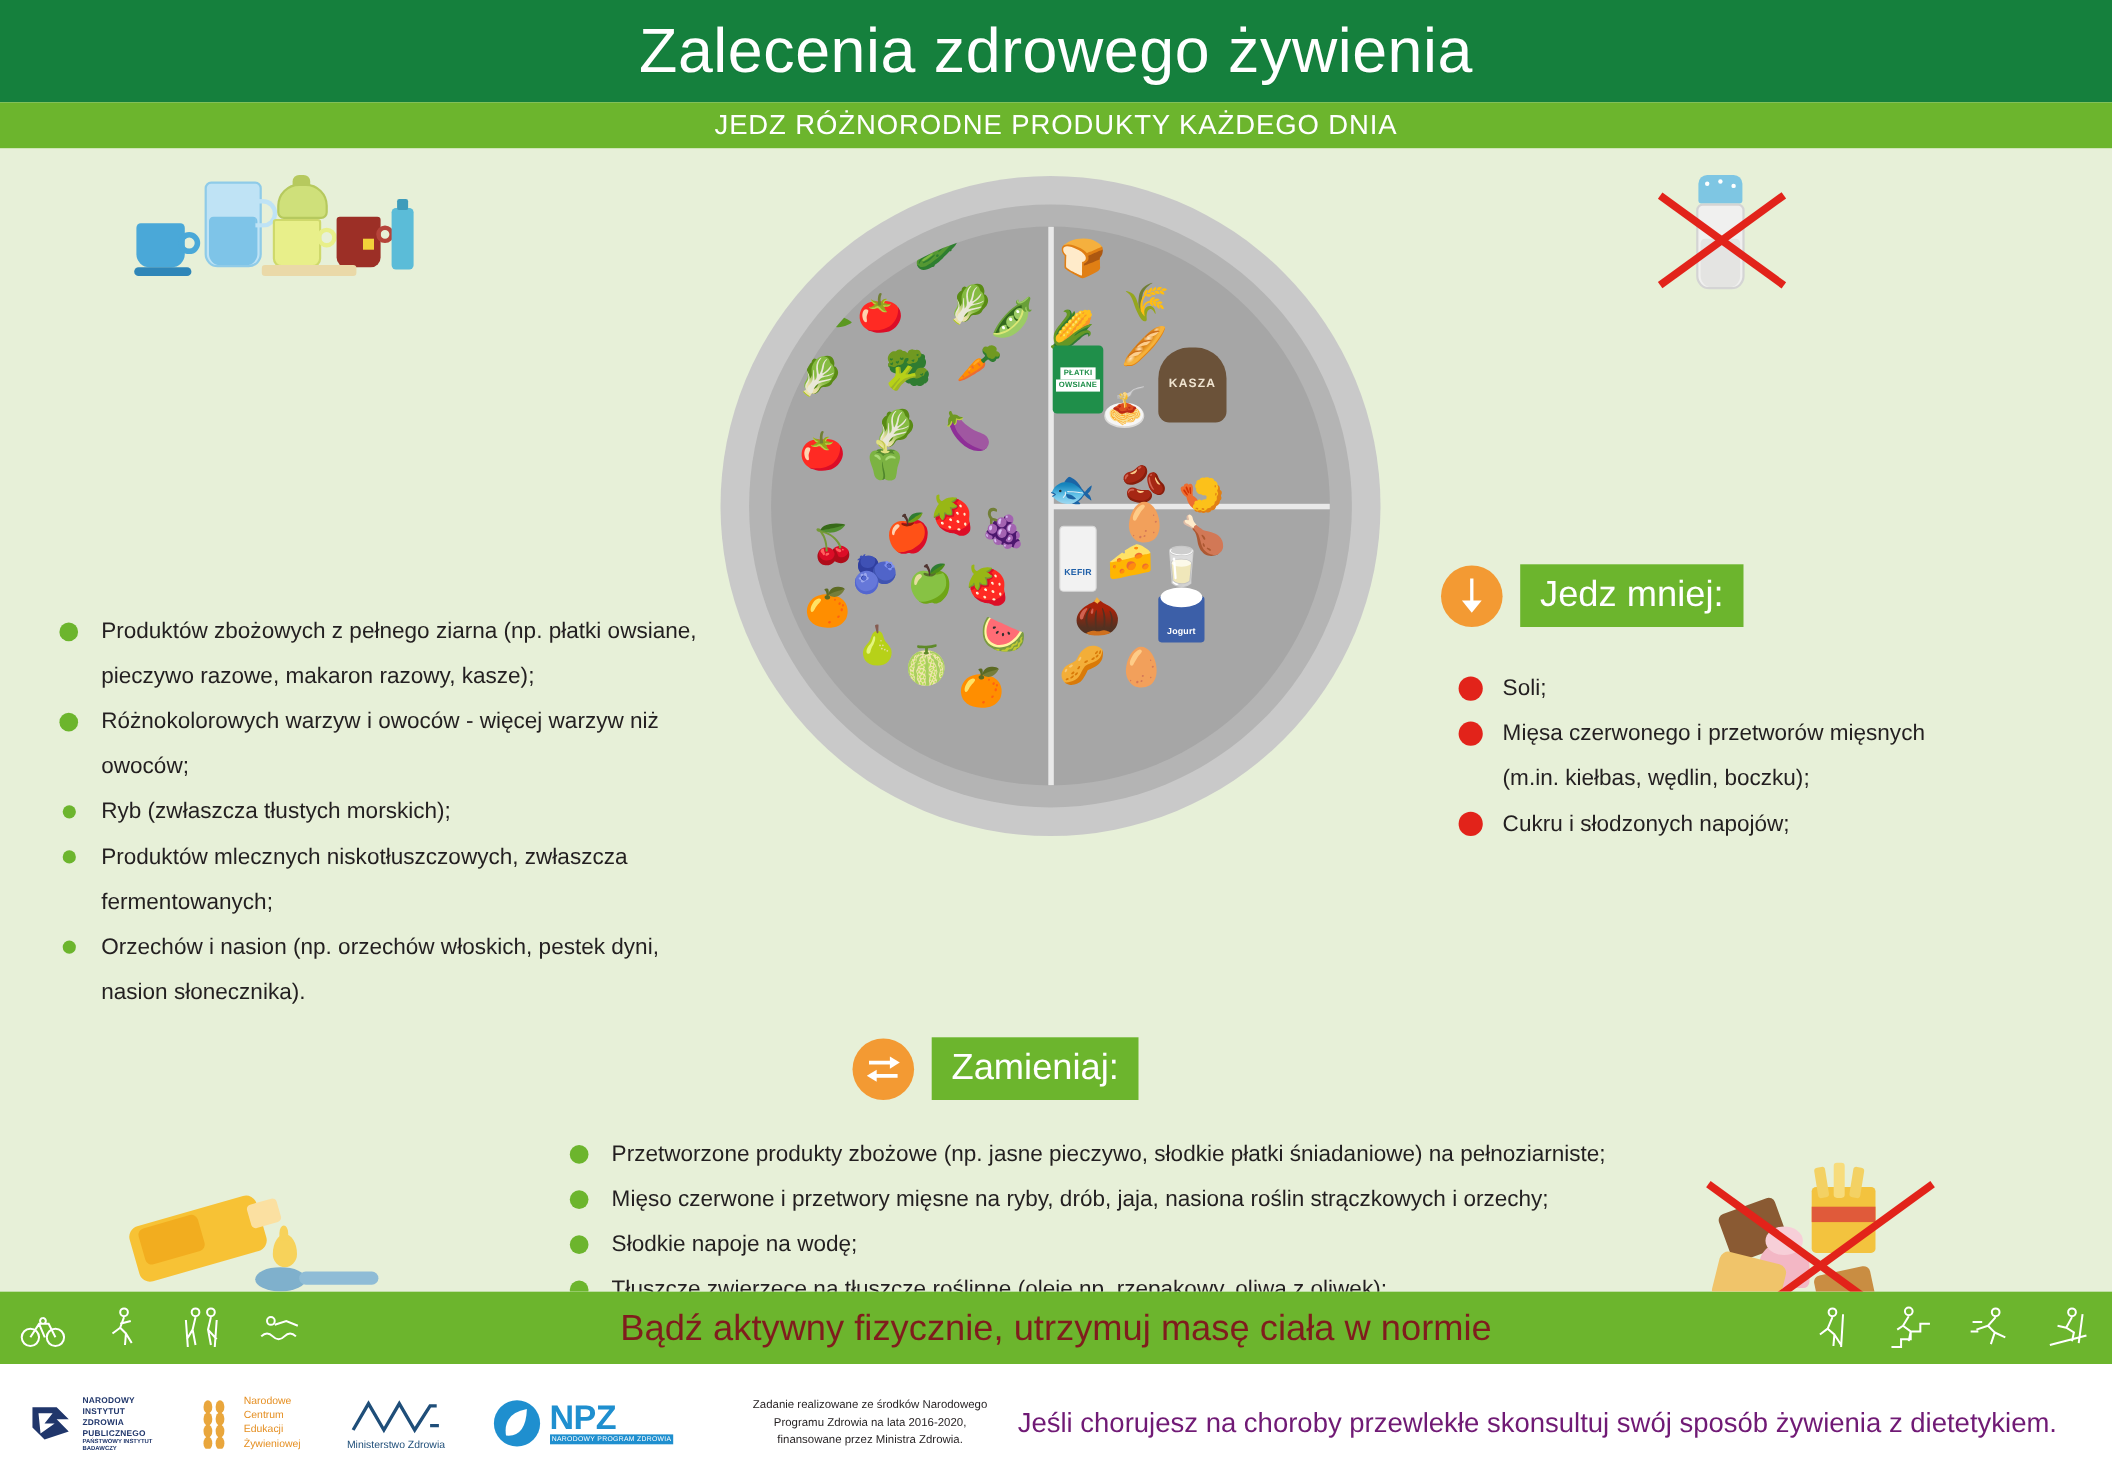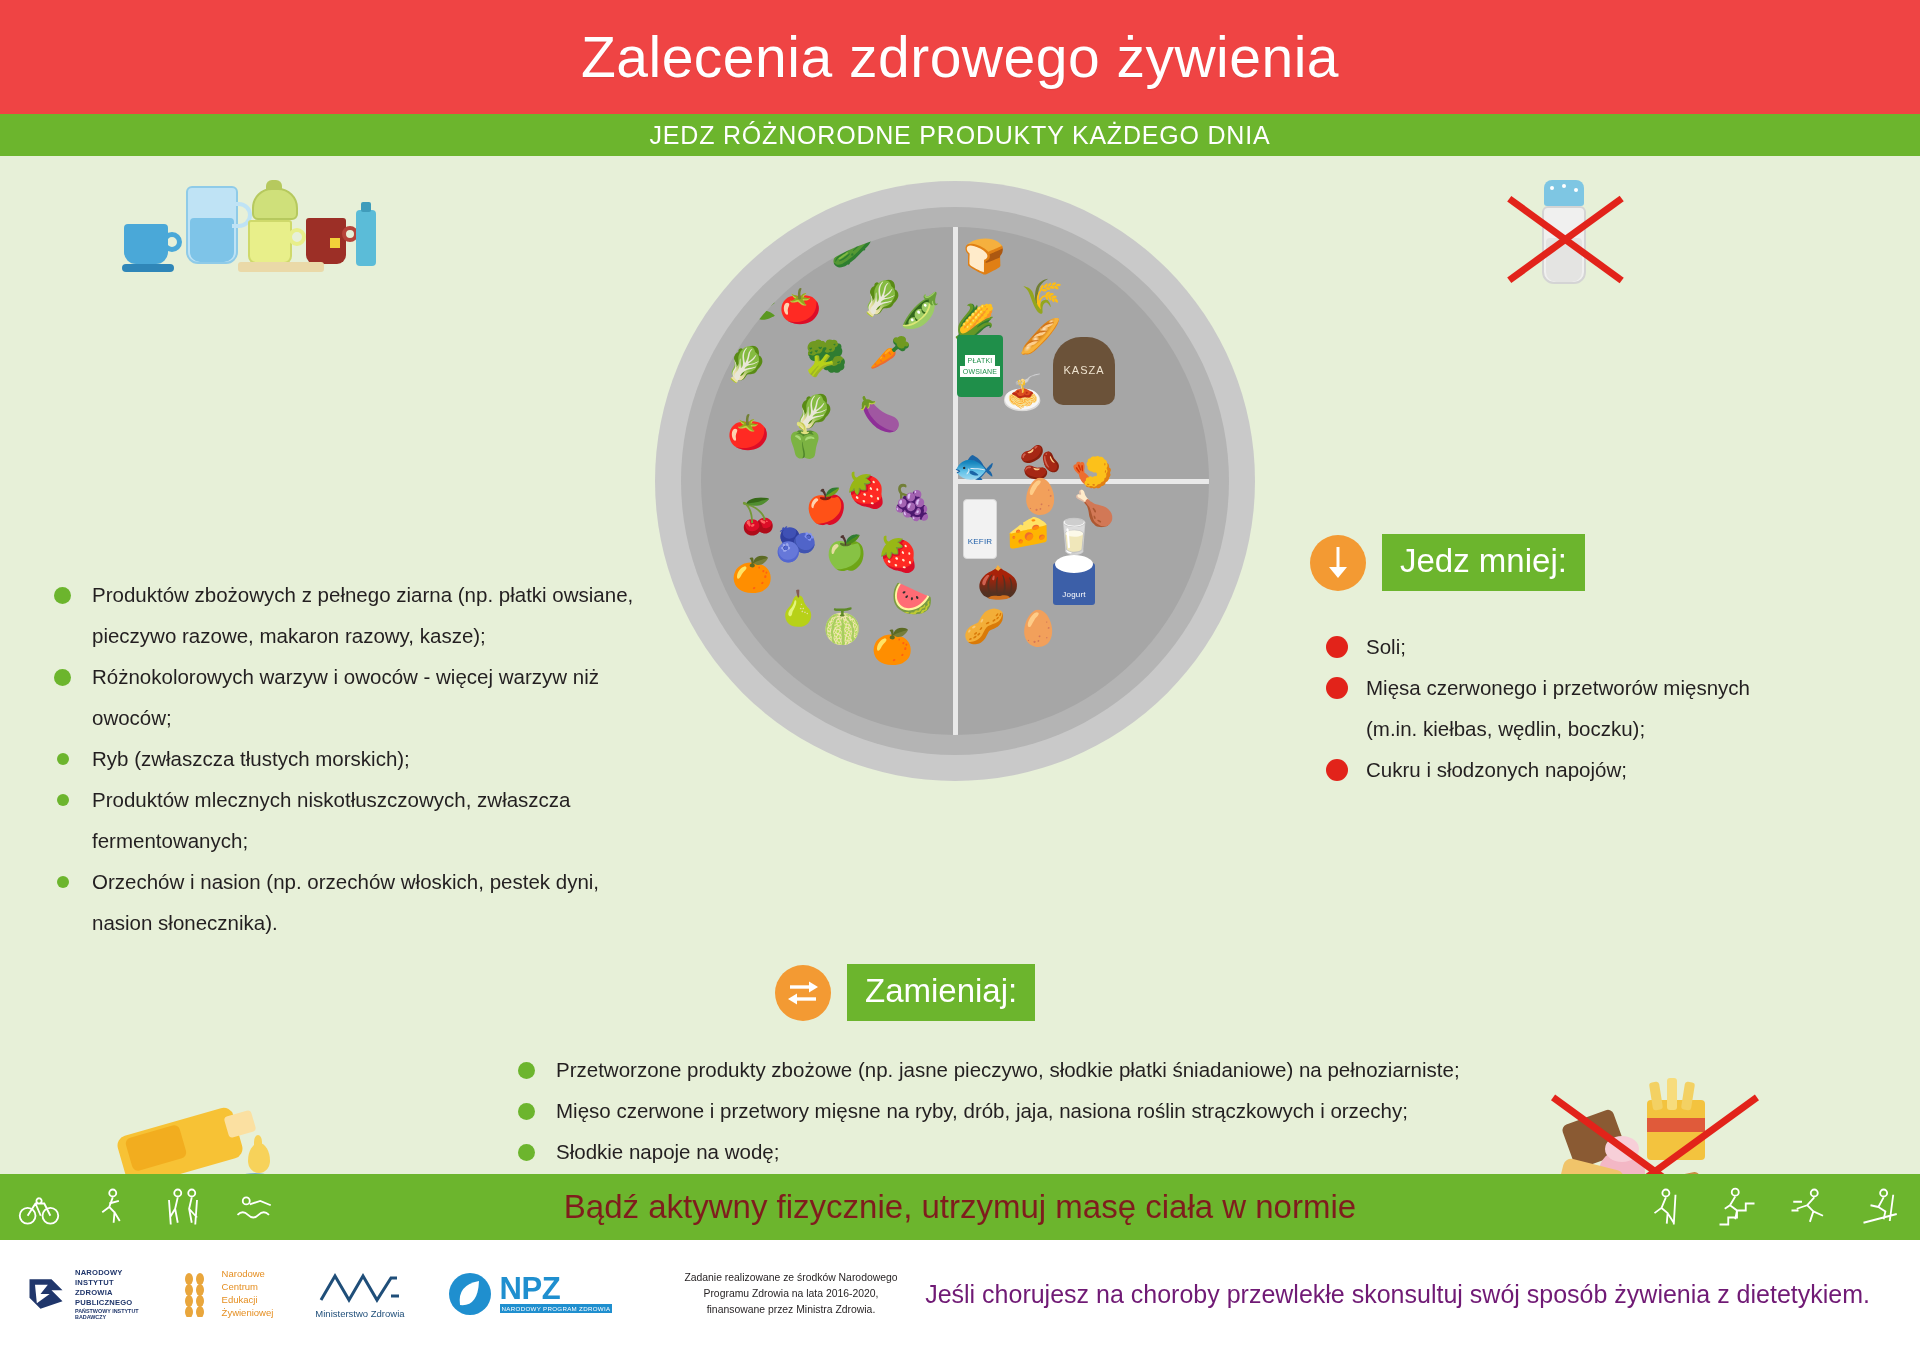--- a/index.html
+++ b/index.html
@@ -16,22 +16,22 @@
     position: relative;
     width: 1920px;
     height: 1348px;
     background: #ffffff;
     display: flex;
     flex-direction: column;
   }
 
   
   .header-orange {
-    height: 114px;
-    background: #ef4444;
+    height: 93px;
+    background: #15803d;
     display: flex;
     align-items: center;
     justify-content: center;
     flex: none;
   }
   .header-title {
     color: #ffffff;
     font-size: 57px;
     font-weight: 400;
     letter-spacing: 0.5px;
@@ -149,21 +149,21 @@
     height: 5px; margin-top: -2px; background: #e9e9e9;
   }
 
   .food { position: absolute; font-size: 34px; line-height: 1; }
 
   .pack {
     position: absolute;
     border-radius: 4px;
     display: flex; align-items: center; justify-content: center;
     text-align: left;
-    font-size: 8px; font-weight: normal;
+    font-size: 8px; font-weight: bold;
     line-height: 1.05;
     letter-spacing: .2px;
   }
   .pack-oats { width: 46px; height: 62px; background: #1f8f4a; color: #ffffff; }
   .pack-oats span { display:block; background:#ffffff; color:#1f8f4a; padding:2px 3px; font-size:7px; }
   .pack-kasza {
     width: 62px; height: 68px; background: #6b5239; color: #efe3cf;
     border-radius: 28px 28px 10px 10px; font-size: 11px; letter-spacing: 1px;
   }
   .pack-kefir { width: 34px; height: 60px; background: #f2f2f2; color: #1f5fa8; font-size: 8px;

